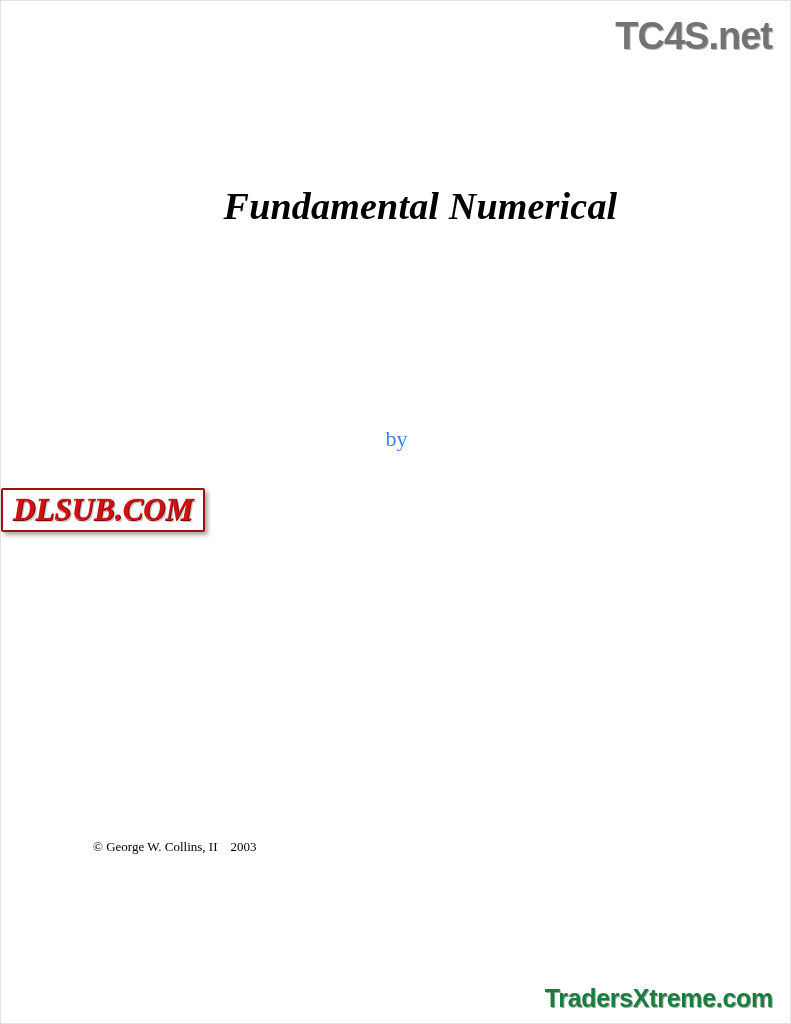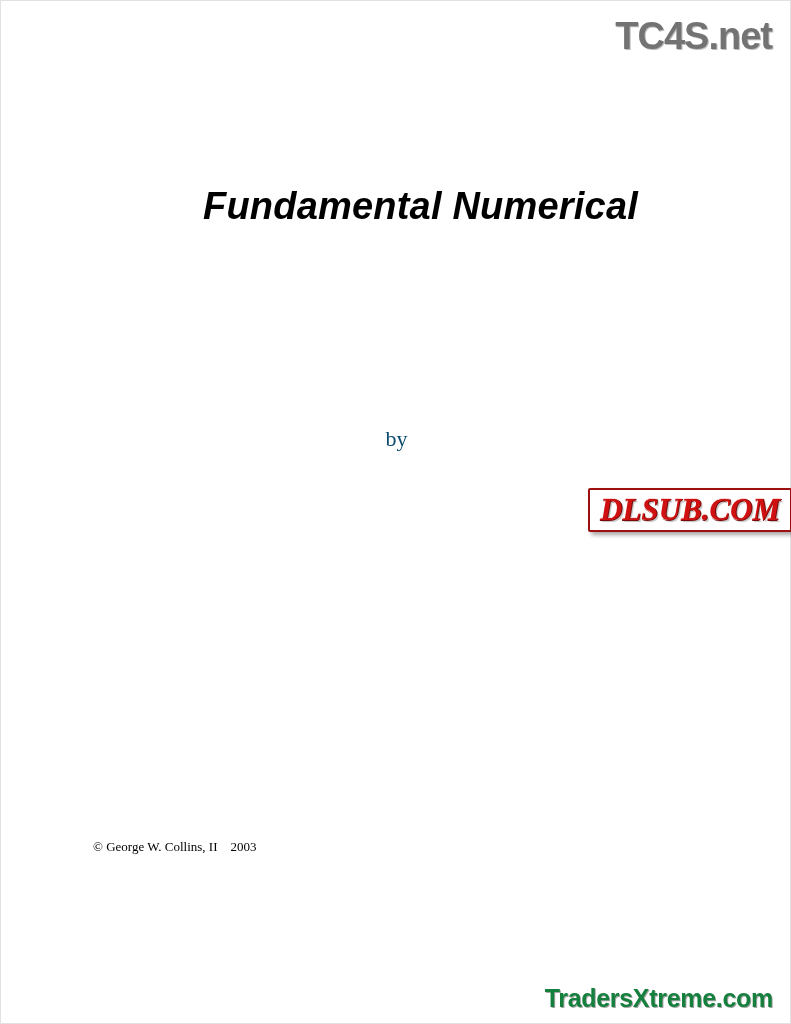--- a/index.html
+++ b/index.html
@@ -43,51 +43,51 @@
 
   
   .title-block {
     position: absolute;
     left: 0;
     top: 186px;
     width: 791px;
     text-align: center;
   }
   .title-line {
-    font-family: Liberation Sans, sans-serif;
+    font-family: Liberation Serif, serif;
     font-style: italic;
     font-weight: bold;
     font-size: 38px;
     color: #000000;
     line-height: 1.05;
     letter-spacing: 0.2px;
     padding-left: 48px;
   }
   .title-line.second {
     margin-top: 66px;
   }
 
   .byline {
     position: absolute;
     left: 0;
     top: 425px;
     width: 791px;
     text-align: center;
     font-family: "Liberation Serif", serif;
     font-size: 22px;
-    color: #0c4a6e;
+    color: #3b82f6;
   }
 
   
   .author-stamp-wrap {
     position: absolute;
     left: 0;
     top: 487px;
     width: 791px;
-    text-align: right;
+    text-align: left;
   }
   .author-stamp {
     display: inline-block;
     position: relative;
     padding: 4px 10px 5px 10px;
     background: #ffffff;
     border: 2px solid #9c1010;
     box-shadow: 3px 3px 4px rgba(0,0,0,0.35);
     border-radius: 2px;
   }

